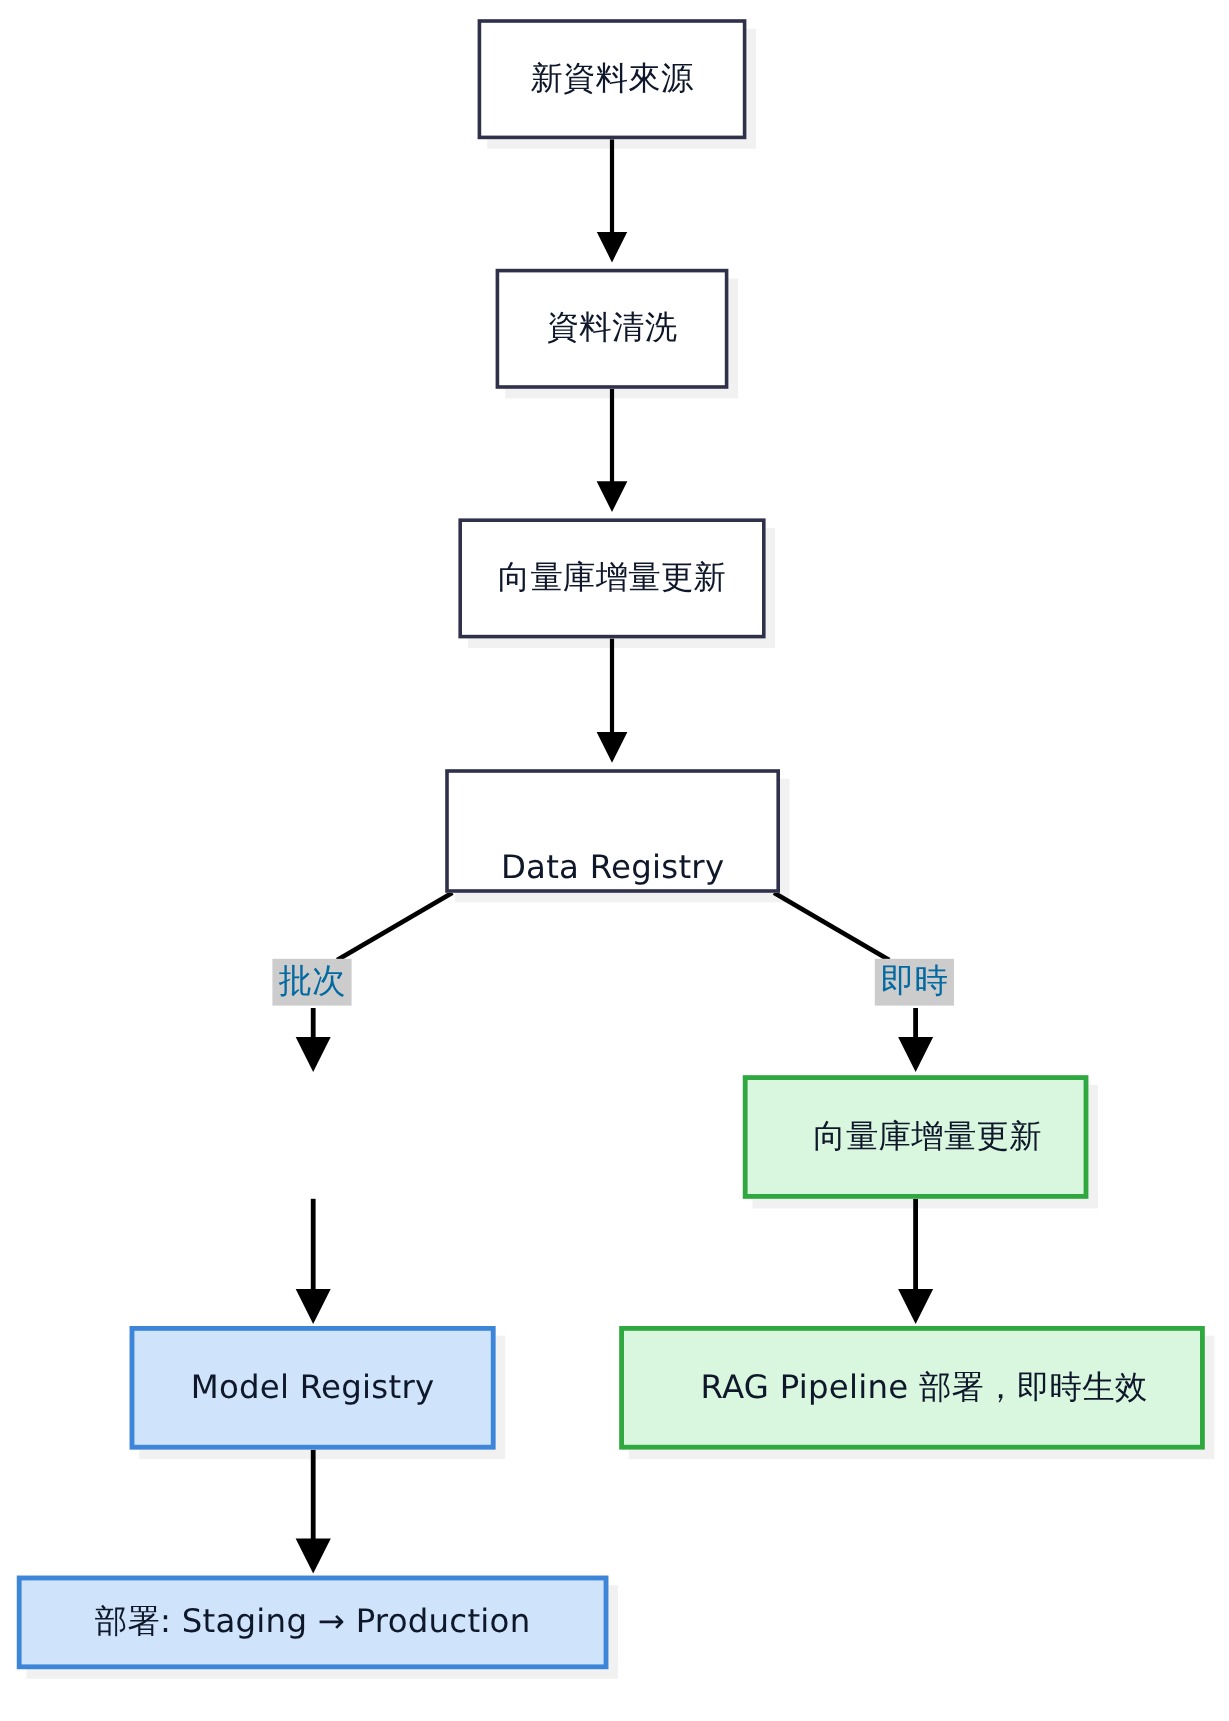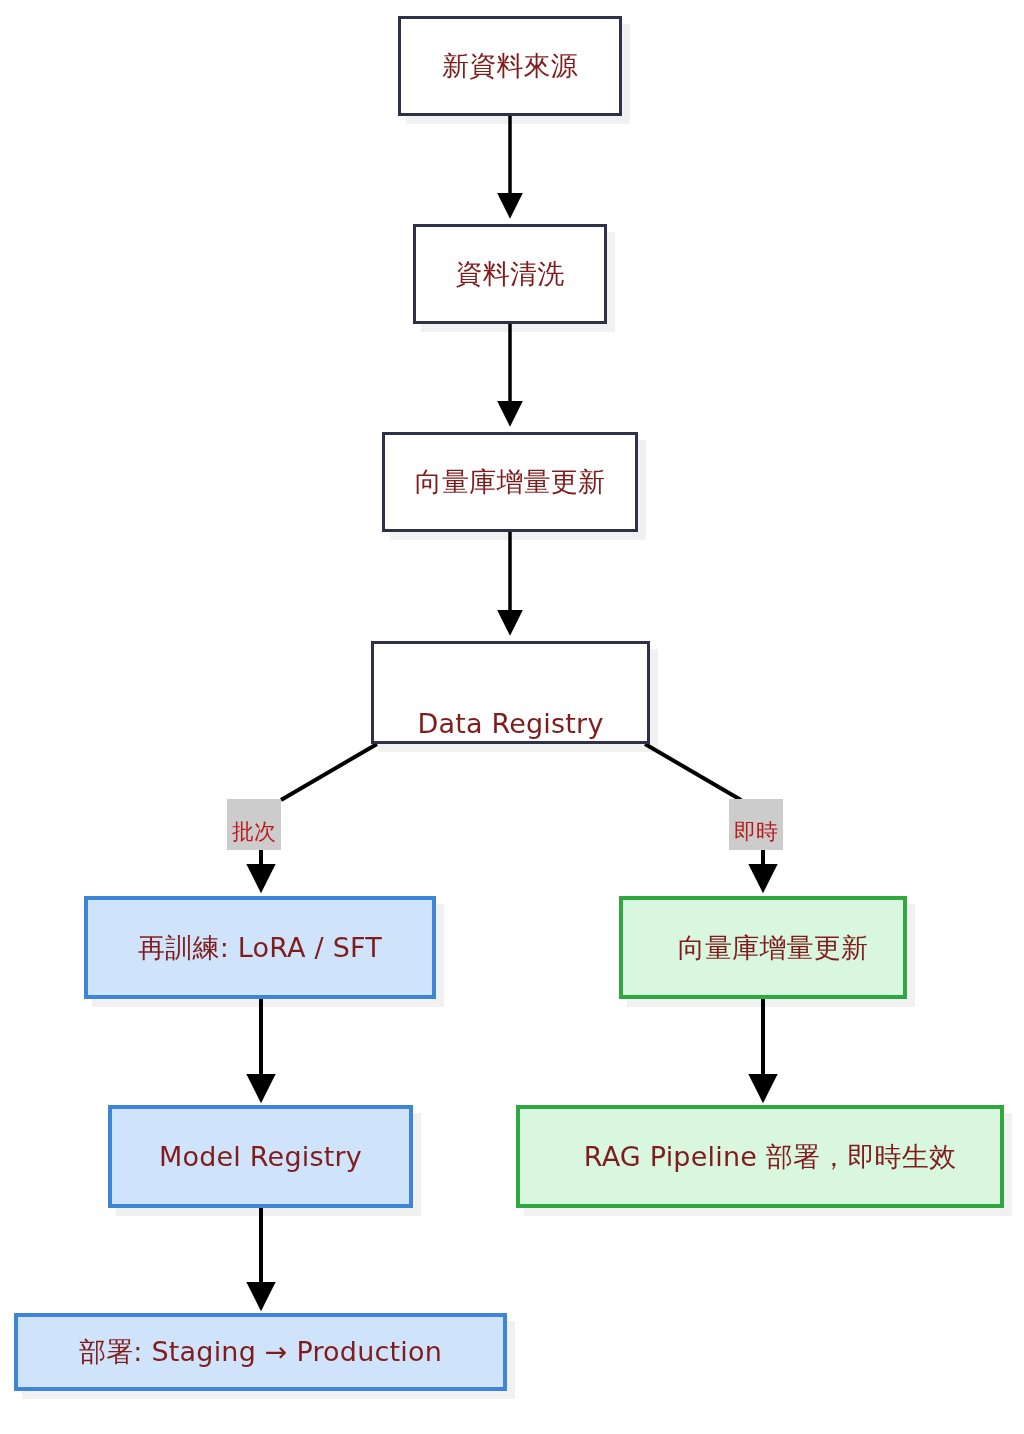--- a/index.html
+++ b/index.html
@@ -26,21 +26,21 @@
     pointer-events: none;
   }
   .node {
     position: absolute;
     box-sizing: border-box;
     display: flex;
     align-items: center;
     justify-content: center;
     text-align: center;
     line-height: 1.25;
-    color: #7f1d1d;
+    color: #0f172a;
     letter-spacing: 0.2px;
     z-index: 3;
   }
   .node .nlabel {
     display: block;
     padding: 0 10px;
   }
   
   .node.plain {
     background: #ffffff;
@@ -59,24 +59,24 @@
   .node.green {
     background: #d9f6de;
     border: 4px solid #2fa83f;
     box-shadow: 8px 8px 0 0 rgba(0,0,0,0.055);
     font-size: 27px;
     padding-left: 20px;
   }
   .edge-label {
     position: absolute;
     background: #cccccc;
-    color: #b91c1c;
-    font-size: 22px;
+    color: #0369a1;
+    font-size: 28px;
     line-height: 1.12;
-    padding: 21px 5px 5px 5px;
+    padding: 3px 5px 5px 5px;
     white-space: nowrap;
     z-index: 4;
   }
 </style>
 </head>
 <body>
 
 <div id="canvas">
 
   <svg class="edges" viewBox="0 0 1024 1434">
@@ -130,23 +130,20 @@
   </div>
 
   <div class="node plain" style="left:382px; top:432px; width:256px; height:100px;">
     <span class="nlabel">向量庫增量更新</span>
   </div>
 
   <div class="node plain" style="left:371px; top:641px; width:279px; height:103px;align-items:flex-end;">
     <span class="nlabel">Data Registry</span>
   </div>
 
-  <div class="node blue" style="left:84px; top:896px; width:352px; height:103px;">
-    <span class="nlabel">再訓練: LoRA / SFT</span>
-  </div>
 
   <div class="node blue" style="left:108px; top:1105px; width:305px; height:103px;">
     <span class="nlabel">Model Registry</span>
   </div>
 
   <div class="node blue" style="left:14px; top:1313px; width:493px; height:78px;">
     <span class="nlabel">部署: Staging → Production</span>
   </div>
 
   <div class="node green" style="left:619px; top:896px; width:288px; height:103px;">

